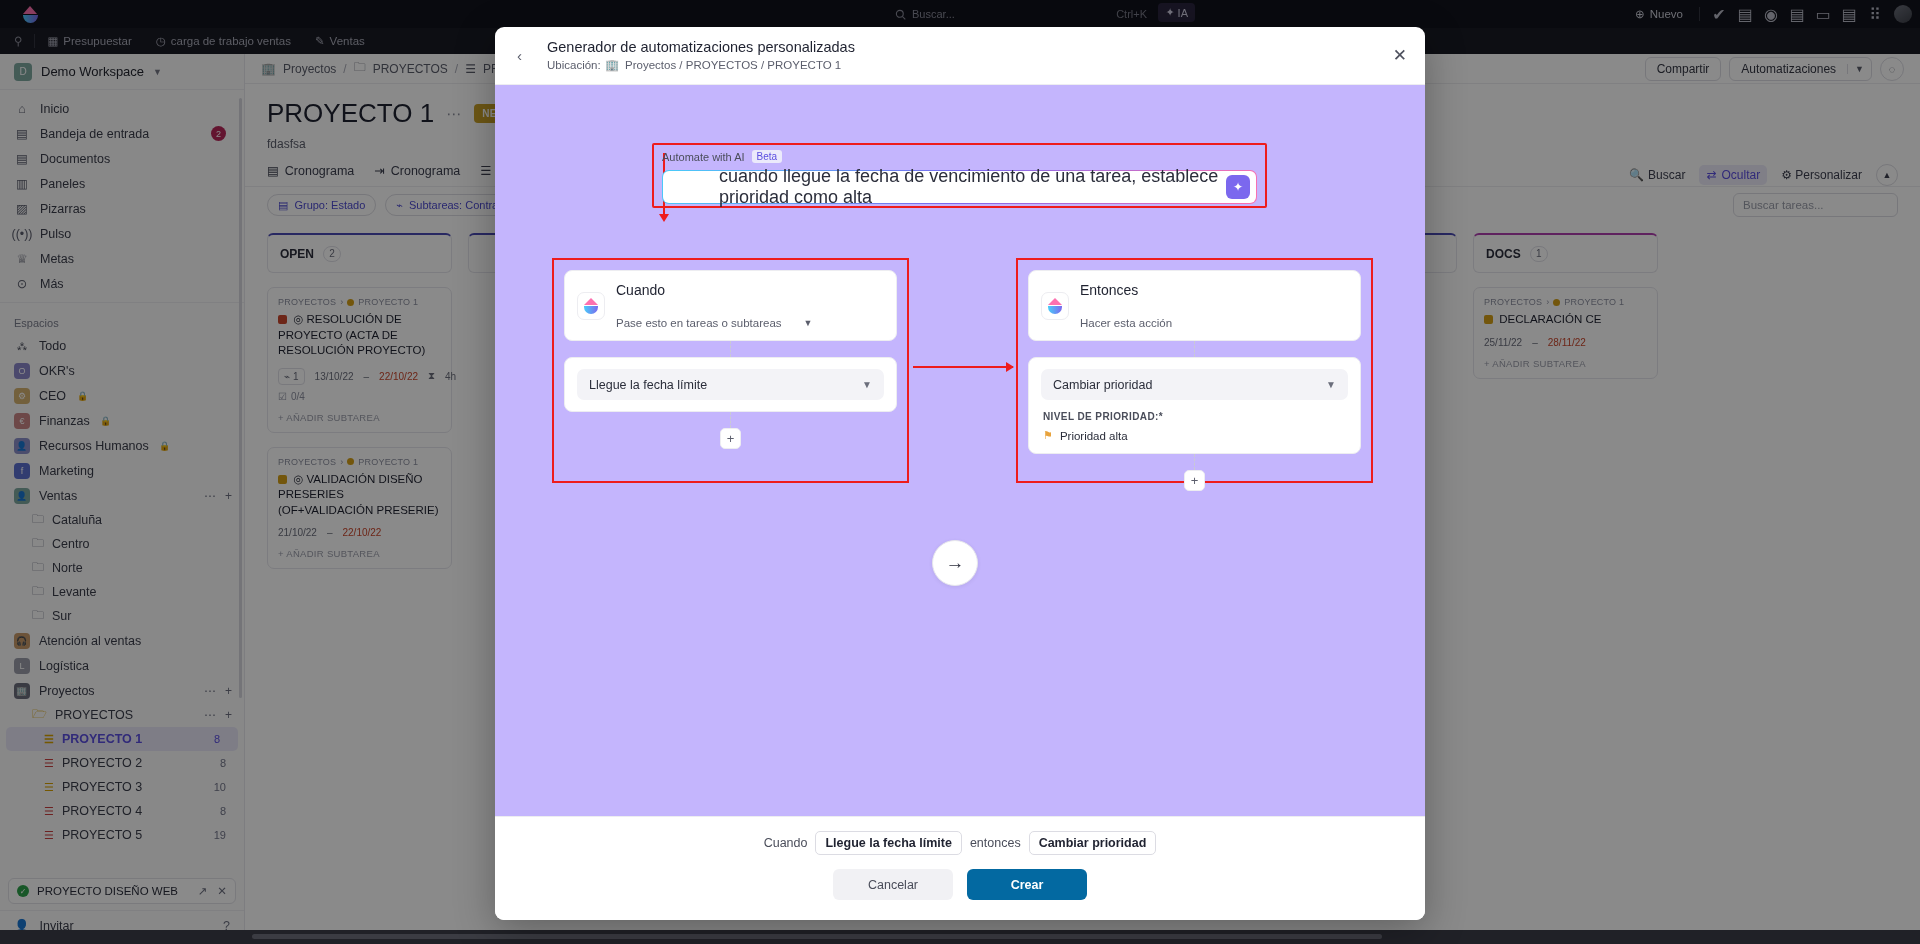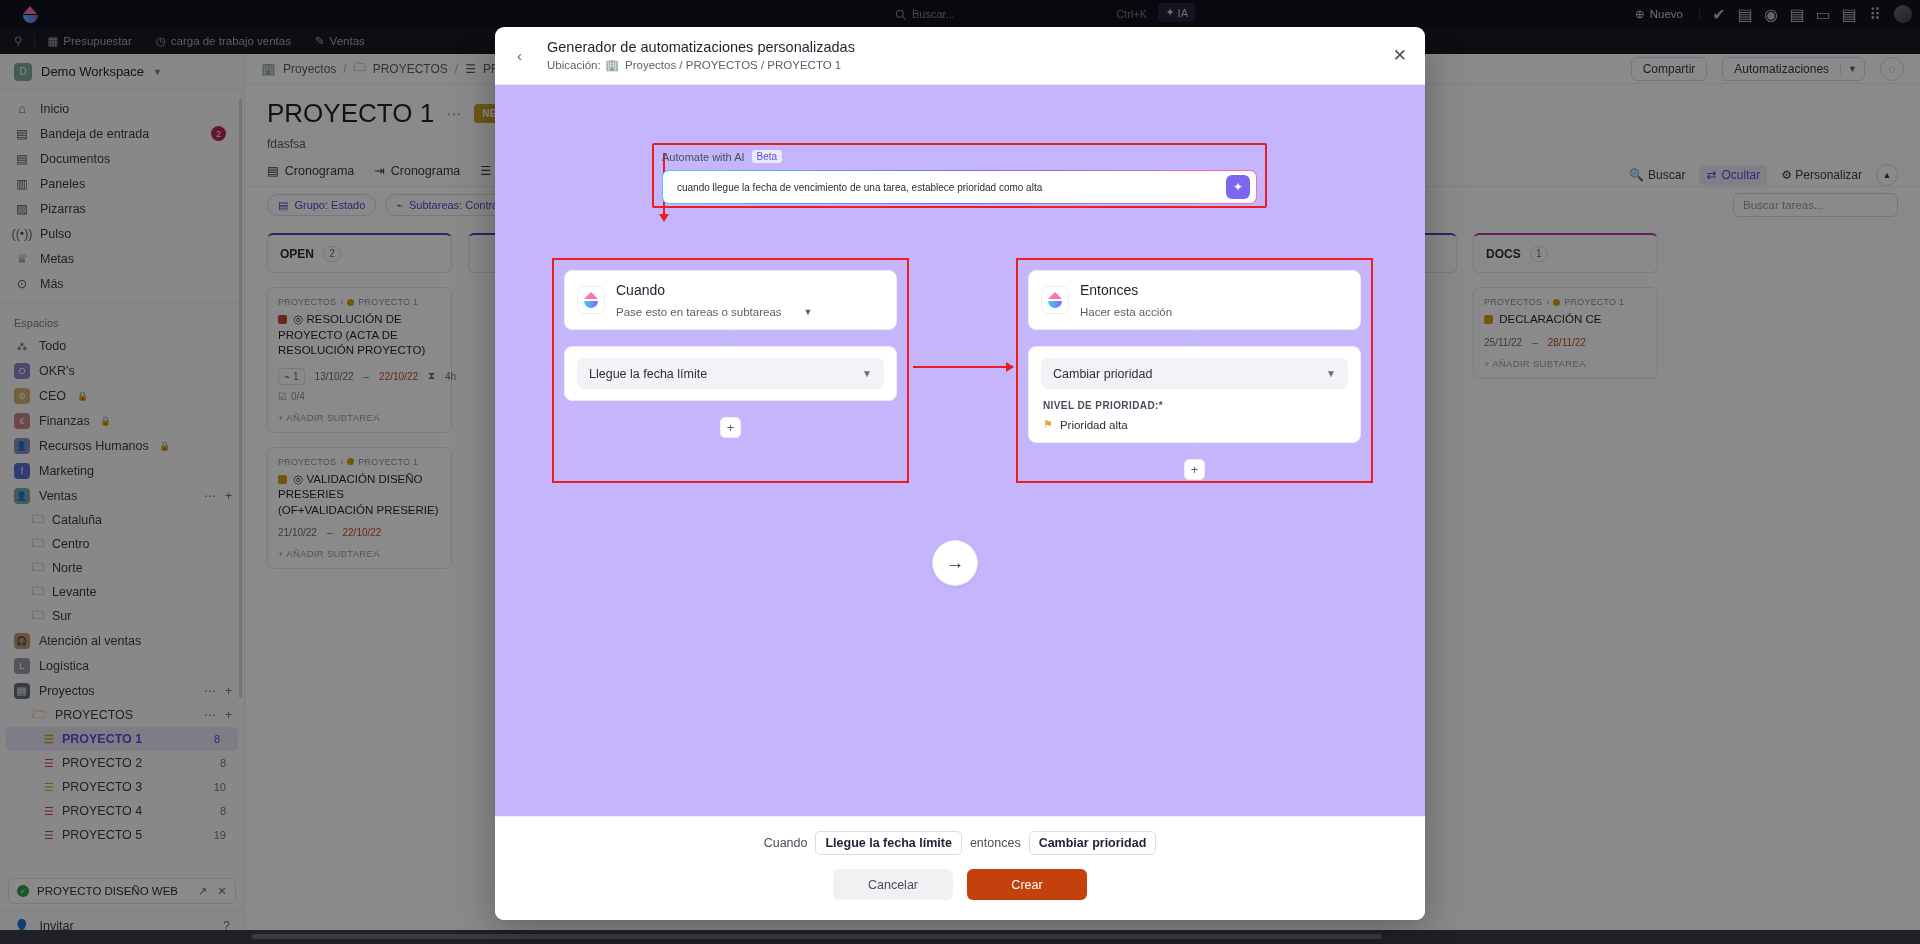--- a/index.html
+++ b/index.html
@@ -146,21 +146,21 @@
   
   .main {
     position: absolute; top: 54px; left: 245px; right: 0; bottom: 0;
     background: #ffffff;
   }
   .crumb {
     height: 30px; display: flex; align-items: center; gap: 7px;
     padding: 0 16px; font-size: 12px; color: #5b5e6c; border-bottom: 1px solid #ededf1;
   }
   .crumb .sl { color: #a9abb6; }
-  .crumb-right { margin-left: auto; display: flex; align-items: flex-start; gap: 15px; }
+  .crumb-right { margin-left: auto; display: flex; align-items: flex-start; gap: 8px; }
   .btn-outline {
     border: 1px solid #dcdce3; border-radius: 6px; height: 24px;
     padding: 0 11px; font-size: 12px; color: #343744; display: flex; align-items: center;
     background: #fff;
   }
   .btn-split { display: flex; align-items: center; border: 1px solid #dcdce3; border-radius: 6px; height: 24px; overflow: hidden; }
   .btn-split .lbl { padding: 0 11px; font-size: 12px; color: #343744; }
   .btn-split .cv { padding: 0 7px; border-left: 1px solid #dcdce3; font-size: 9px; color: #5b5e6c; }
   .circle-btn { width: 24px; height: 24px; border-radius: 50%; border: 1px solid #dcdce3; display: flex; align-items: center; justify-content: center; color: #5b5e6c; font-size: 11px;}
 
@@ -256,21 +256,21 @@
     background: #ebeafb; color: #5b4ee0; border-radius: 3px; padding: 1px 5px; font-size: 10px;
   }
   .ai-input-wrap {
     margin-top: 7px; height: 34px; border-radius: 7px;
     background: #fff; position: relative;
     border: 1.5px solid transparent;
     background-image: linear-gradient(#fff,#fff), linear-gradient(120deg,#49ccf9,#7b68ee,#fd71af);
     background-origin: border-box; background-clip: padding-box, border-box;
     display: flex; align-items: center; padding: 0 6px 0 14px;
   }
-  .ai-input-text { font-size: 10px; color: #2b2e3b; flex: 1; }
+  .ai-input-text { font-size: 18px; color: #2b2e3b; flex: 1; margin-left: 42px; }
   .ai-send {
     width: 24px; height: 24px; border-radius: 6px; background: #7b68ee;
     color: #fff; display: flex; align-items: center; justify-content: center; font-size: 12px;
   }
   .ai-arrow {
     position: absolute; left: 168px; top: 68px; width: 2px; height: 62px;
     background: #ee1c1c;
   }
   .ai-arrow:after {
     content: ""; position: absolute; left: -4px; bottom: -7px;
@@ -303,21 +303,21 @@
   .mini-logo .t {
     position: absolute; top: 0; left: 0; width: 0; height: 0;
     border-left: 7px solid transparent; border-right: 7px solid transparent;
     border-bottom: 7.5px solid #fd71af;
   }
   .mini-logo .b {
     position: absolute; bottom: 0; left: 0; width: 14px; height: 7.5px;
     border-radius: 0 0 9px 9px; background: linear-gradient(90deg,#49ccf9,#7b68ee);
   }
   .fc-title { font-size: 14px; color: #1f2230; }
-  .fc-sub { font-size: 11.5px; color: #5b5e6c; margin-top: 8px; display: flex; align-items: center; gap: 22px;}
+  .fc-sub { font-size: 11.5px; color: #5b5e6c; margin-top: 19px; display: flex; align-items: center; gap: 22px;}
   .connector { width: 1px; height: 16px; border-left: 1px dashed #c9cad3; margin: 0 auto; }
   .select-box {
     background: #f3f3f7; border-radius: 7px; height: 31px;
     display: flex; align-items: center; padding: 0 12px; font-size: 12.5px; color: #2b2e3b;
   }
   .select-box .cv { margin-left: auto; font-size: 10px; color: #6b6e7c; }
   .field-label { font-size: 10px; color: #4a4d5a; font-weight: 700; letter-spacing: .4px; margin: 11px 0 7px 2px;}
   .field-val { font-size: 11.5px; color: #2b2e3b; display: flex; align-items: center; gap: 7px; padding-left: 2px;}
   .flag { color: #e8a33d; font-size: 11px; }
   .plus-btn {
@@ -349,22 +349,22 @@
     border: 1px solid #dcdce3; border-radius: 5px; padding: 4px 9px;
     color: #1f2230; font-weight: 600; font-size: 12.5px; background: #fff;
   }
   .foot-btns { display: flex; gap: 14px; }
   .btn-cancel {
     width: 120px; height: 31px; border-radius: 6px; background: #f1f1f4;
     color: #4a4d5a; font-size: 12.5px; display: flex; align-items: center; justify-content: center;
     border: none;
   }
   .btn-create {
-    width: 120px; height: 31px; border-radius: 6px; background: #c2410c;
-    color: #fff; font-size: 12.5px; font-weight: 400; display: flex; align-items: center; justify-content: center;
+    width: 120px; height: 31px; border-radius: 6px; background: #0369a1;
+    color: #fff; font-size: 12.5px; font-weight: 700; display: flex; align-items: center; justify-content: center;
     border: none;
   }
 
   
   .bottom-strip {
     position: absolute; bottom: 0; left: 0; width: 1920px; height: 14px;
     background: #3c3e49;
   }
   .bottom-strip .bar { position: absolute; left: 252px; top: 4px; width: 1130px; height: 5px; background: #6e707c; border-radius: 3px;}
 </style>

